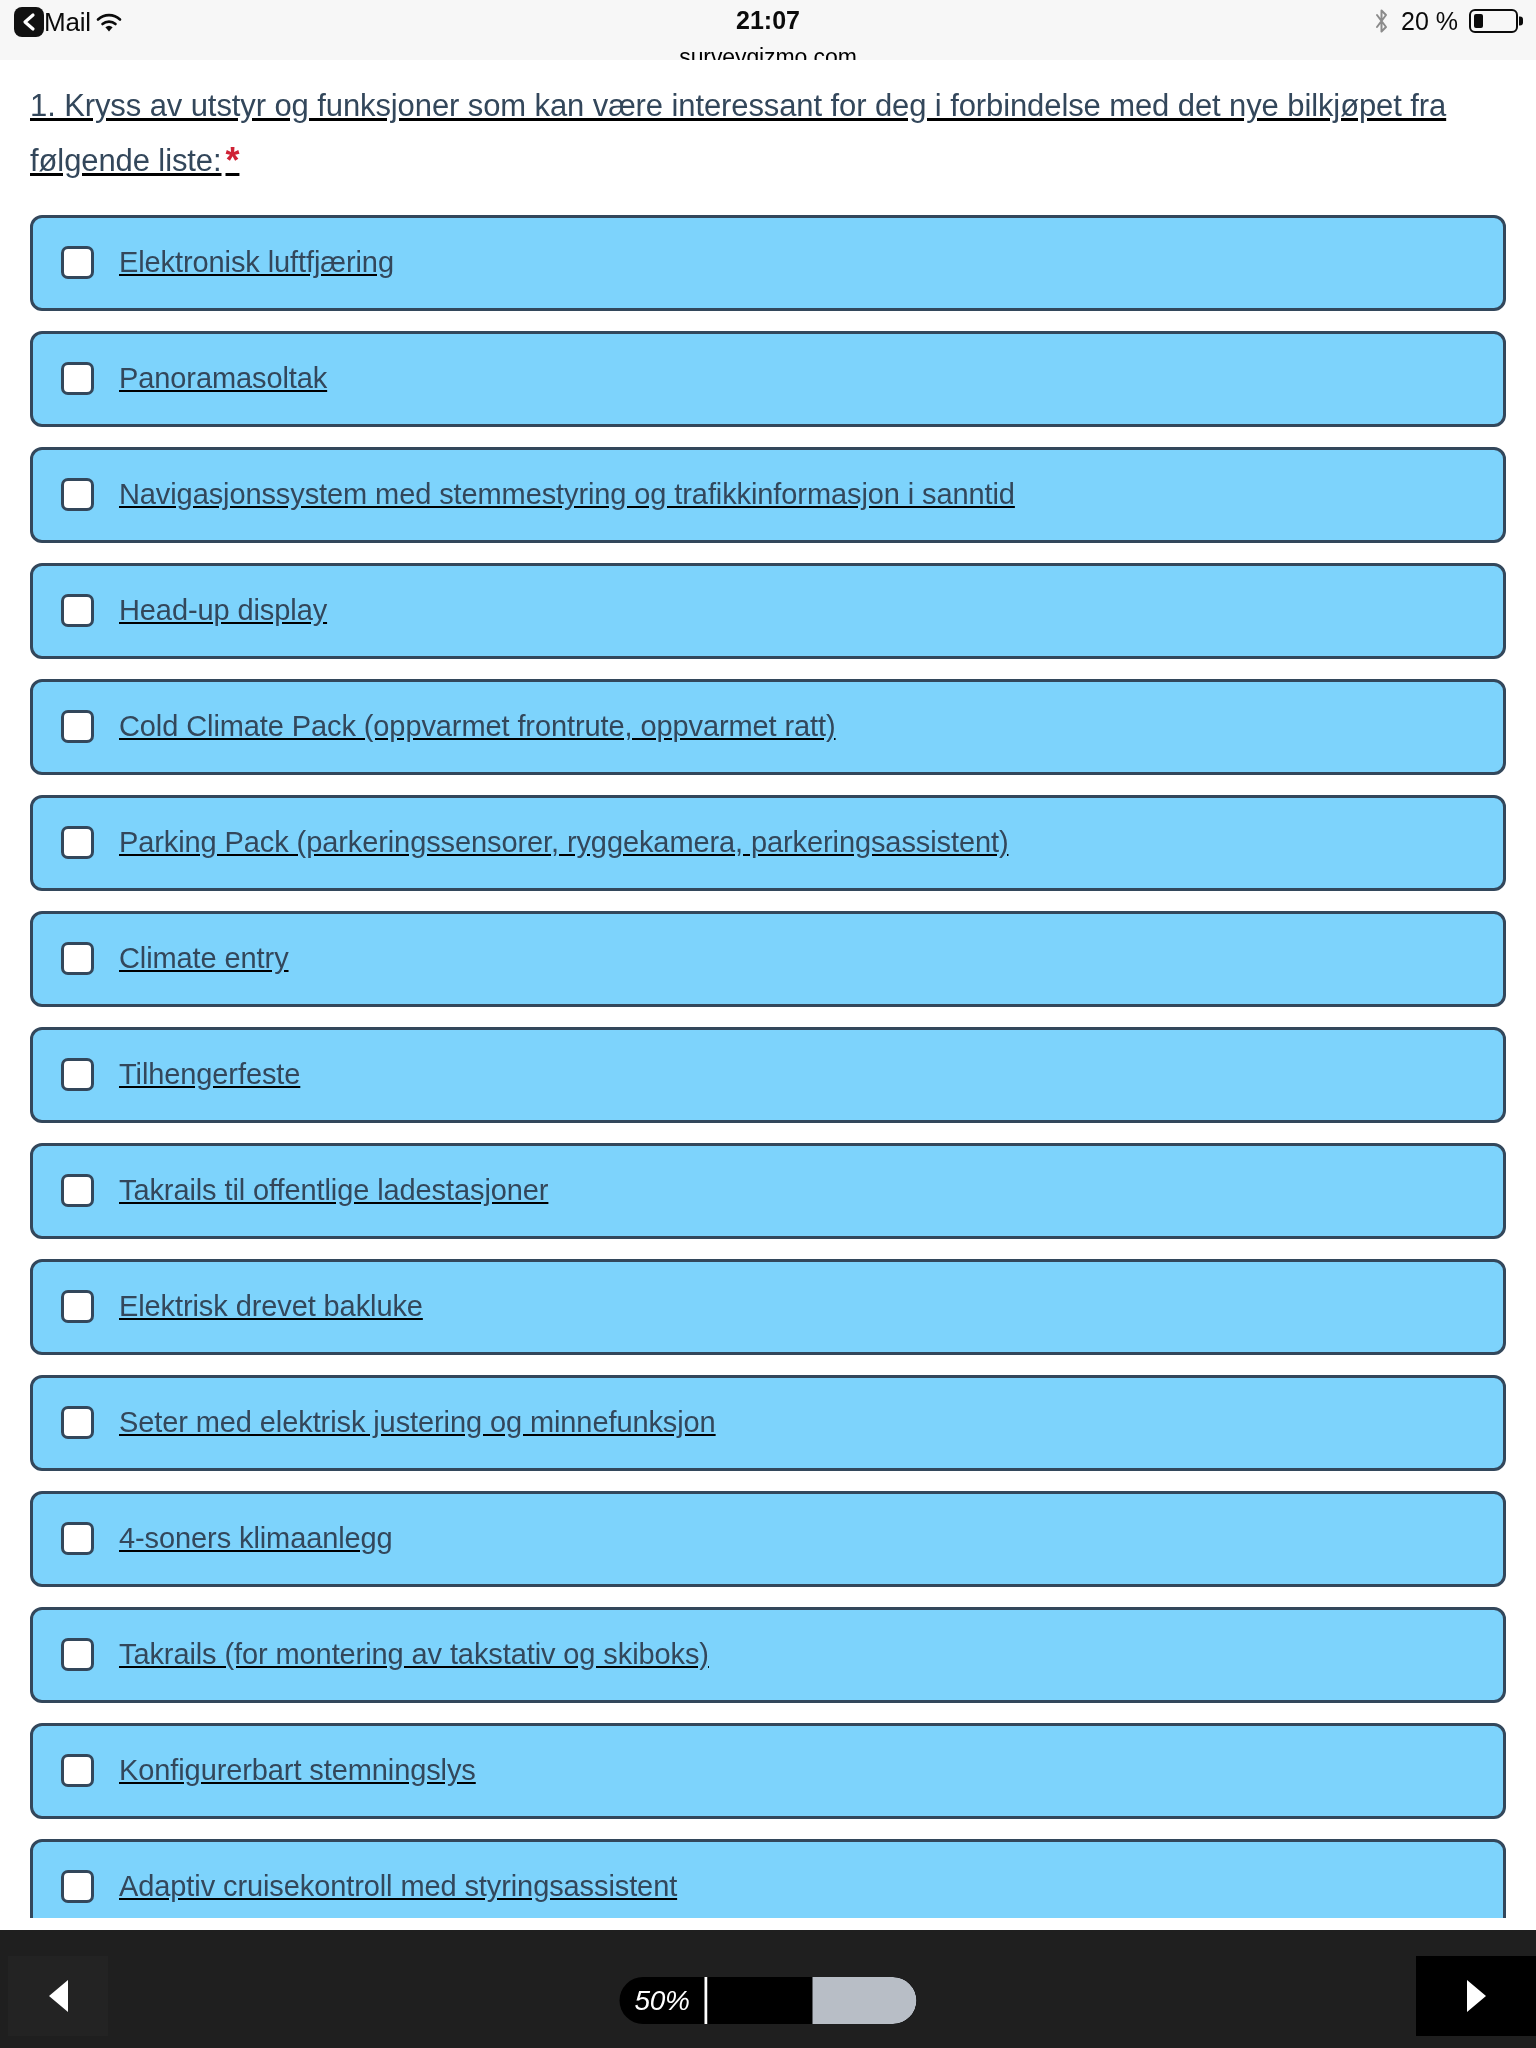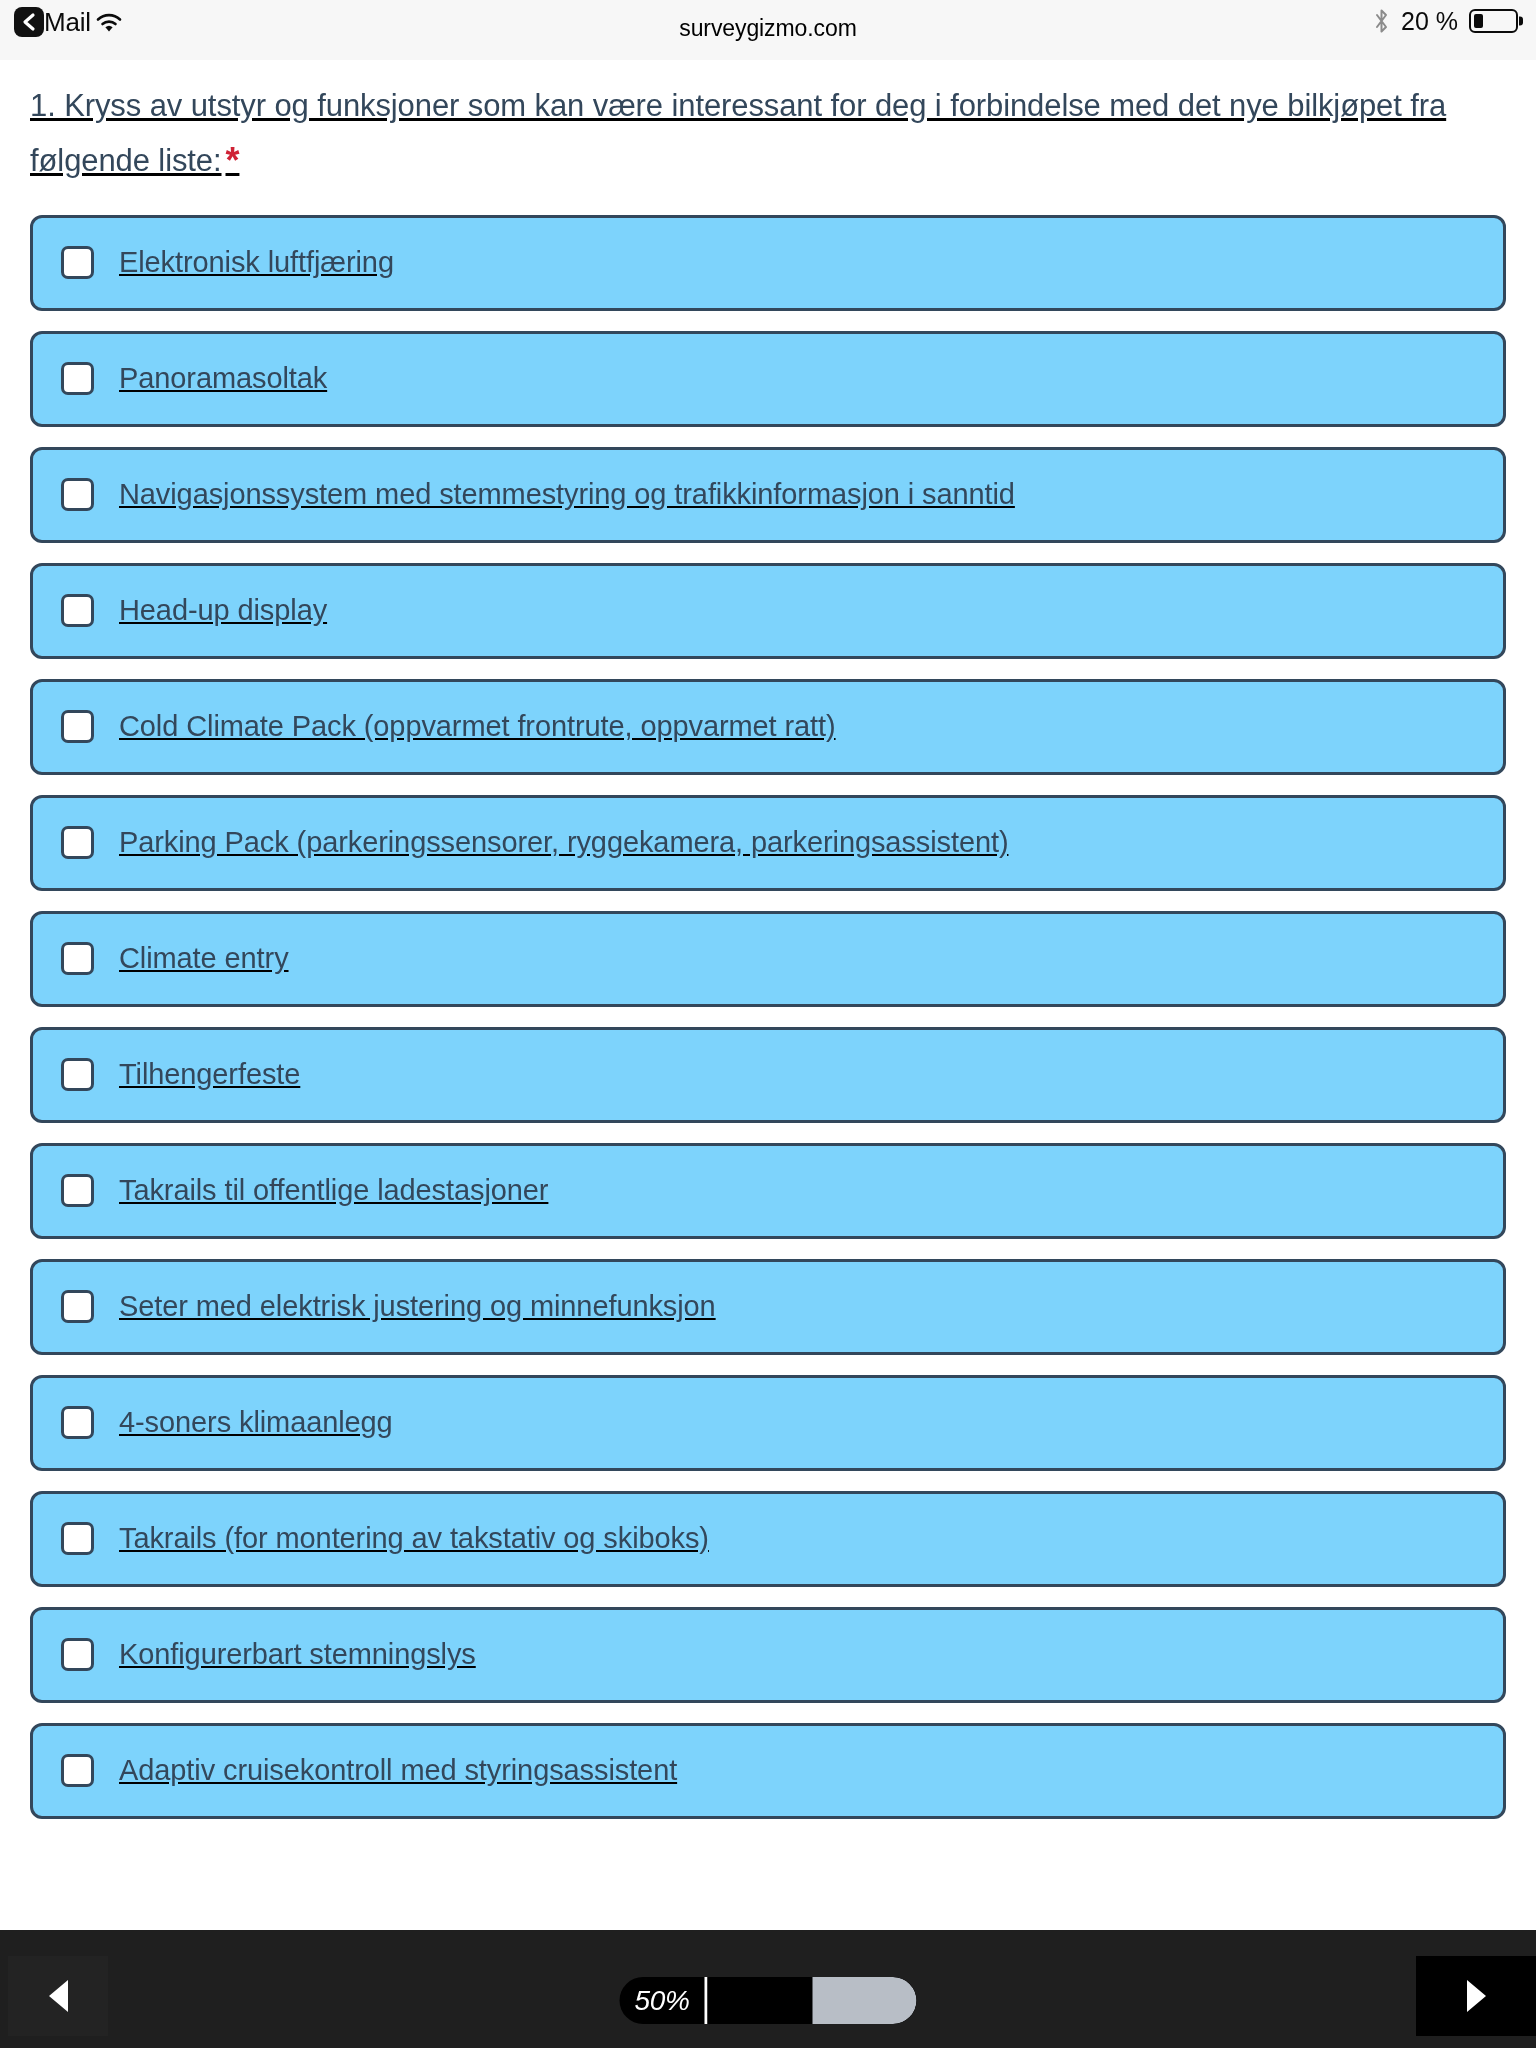--- a/index.html
+++ b/index.html
@@ -256,20 +256,21 @@
     <span>
       <svg class="wifi-icon" viewBox="0 0 28 22">
         <path d="M3 8.5 A16 16 0 0 1 25 8.5" fill="none" stroke="#0b0b0b" stroke-width="2.6" stroke-linecap="round"></path>
         <path d="M7.5 13 A10 10 0 0 1 20.5 13" fill="none" stroke="#0b0b0b" stroke-width="2.6" stroke-linecap="round"></path>
         <path d="M14 20.5 l-3.6 -4.2 a5.4 5.4 0 0 1 7.2 0 z" fill="#0b0b0b"></path>
       </svg>
     </span>
   </div>
 
   <div class="sb-center">
+    <div class="sb-time">21:07</div>
     <div class="sb-url">surveygizmo.com</div>
   </div>
 
   <div class="sb-right">
     <span>
       <svg class="bt-icon" viewBox="0 0 17 26">
         <path d="M4 7 L13 19 L8.5 23.5 L8.5 2.5 L13 7 L4 19" fill="none" stroke="#8b8b8b" stroke-width="2" stroke-linejoin="round" stroke-linecap="round"></path>
       </svg>
     </span>
     <span class="sb-batt-label">20 %</span>
@@ -318,20 +319,24 @@
       <div class="option">
         <span class="cbox"></span>
         <span class="opt-label">Tilhengerfeste</span>
       </div>
       <div class="option">
         <span class="cbox"></span>
         <span class="opt-label">Takrails til offentlige ladestasjoner</span>
       </div>
       <div class="option">
         <span class="cbox"></span>
+        <span class="opt-label">Elektrisk drevet bakluke</span>
+      </div>
+      <div class="option">
+        <span class="cbox"></span>
         <span class="opt-label">Seter med elektrisk justering og minnefunksjon</span>
       </div>
       <div class="option">
         <span class="cbox"></span>
         <span class="opt-label">4-soners klimaanlegg</span>
       </div>
       <div class="option">
         <span class="cbox"></span>
         <span class="opt-label">Takrails (for montering av takstativ og skiboks)</span>
       </div>

